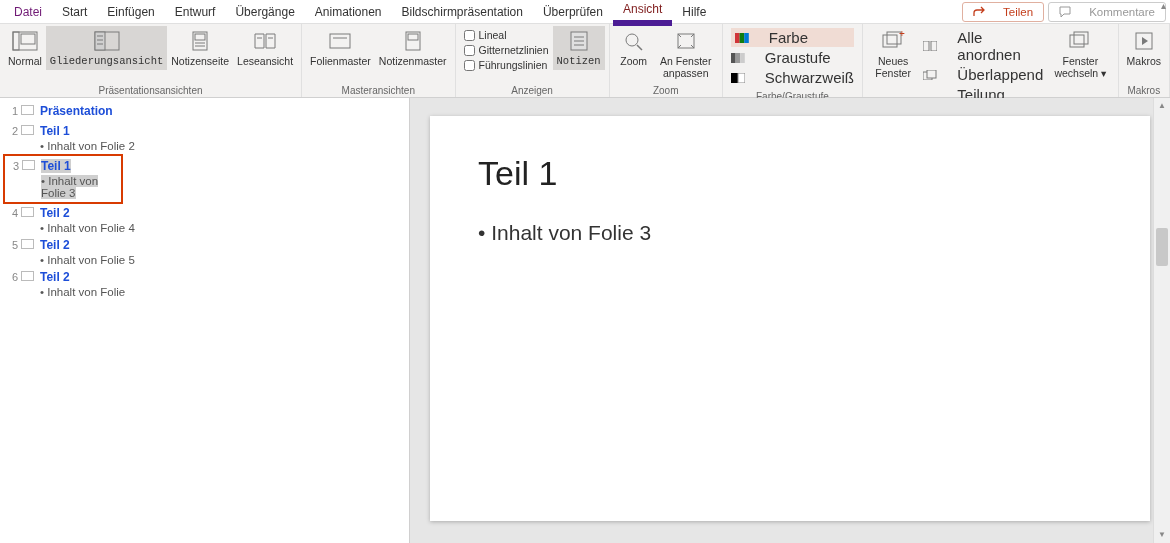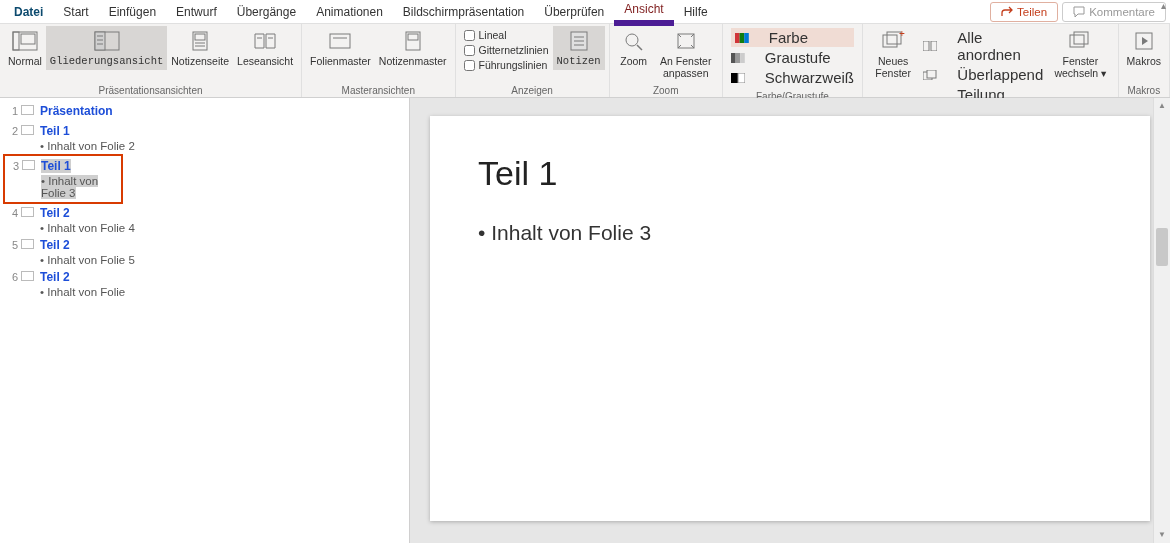--- a/index.html
+++ b/index.html
@@ -1,24 +1,24 @@
 <!DOCTYPE html>
 <html><head>
 <meta charset="utf-8">
 <style>
   * { box-sizing: border-box; margin: 0; padding: 0; }
   body { font-family: "Segoe UI", Arial, sans-serif; font-size: 12px; color: #333; background: #fff; width: 1170px; height: 543px; overflow: hidden; position: relative; }
   
   
   .menubar { display: flex; align-items: center; height: 24px; background: #fff; border-bottom: 1px solid #e0e0e0; padding: 0 4px; }
   .menubar .tab { padding: 4px 10px; cursor: pointer; font-size: 12px; }
-  .menubar .tab.file { color: #0c4a6e; font-weight: 700; }
+  .menubar .tab.file { color: #701a75; font-weight: 400; }
   .menubar .tab.active { color: #7f1d1d; border-bottom: 6px solid #4c1d95; }
   .menubar .spacer { flex: 1; }
-  .menubar .right-btn { padding: 3px 10px; margin-left: 4px; border: 1px solid #ccc; border-radius: 3px; font-size: 11.5px; display: flex; align-items: center; gap: 4px; }
+  .menubar .right-btn { padding: 3px 10px; margin-left: 4px; border: 1px solid #ccc; border-radius: 3px; font-size: 11.5px; display: flex; align-items: center; gap: 18px; }
   .menubar .right-btn.share { color: #c43e1c; border-color: #e0b0a0; }
   .menubar .right-btn.comments { color: #999; }
   
   
   .ribbon { display: flex; height: 74px; background: #f3f2f1; border-bottom: 1px solid #d0d0d0; }
   .group { display: flex; flex-direction: column; align-items: center; padding: 2px 4px 0; border-right: 1px solid #e0e0e0; }
   .group-buttons { display: flex; flex: 1; align-items: flex-start; }
   .group-label { font-size: 10px; color: #666; padding: 2px 0 1px; text-align: center; width: 100%; }
   .big-btn { display: flex; flex-direction: column; align-items: center; justify-content: flex-start; padding: 3px 4px; cursor: pointer; min-width: 40px; }
   .big-btn.active { background: #d8d6d4; font-family: Liberation Mono, monospace; }

